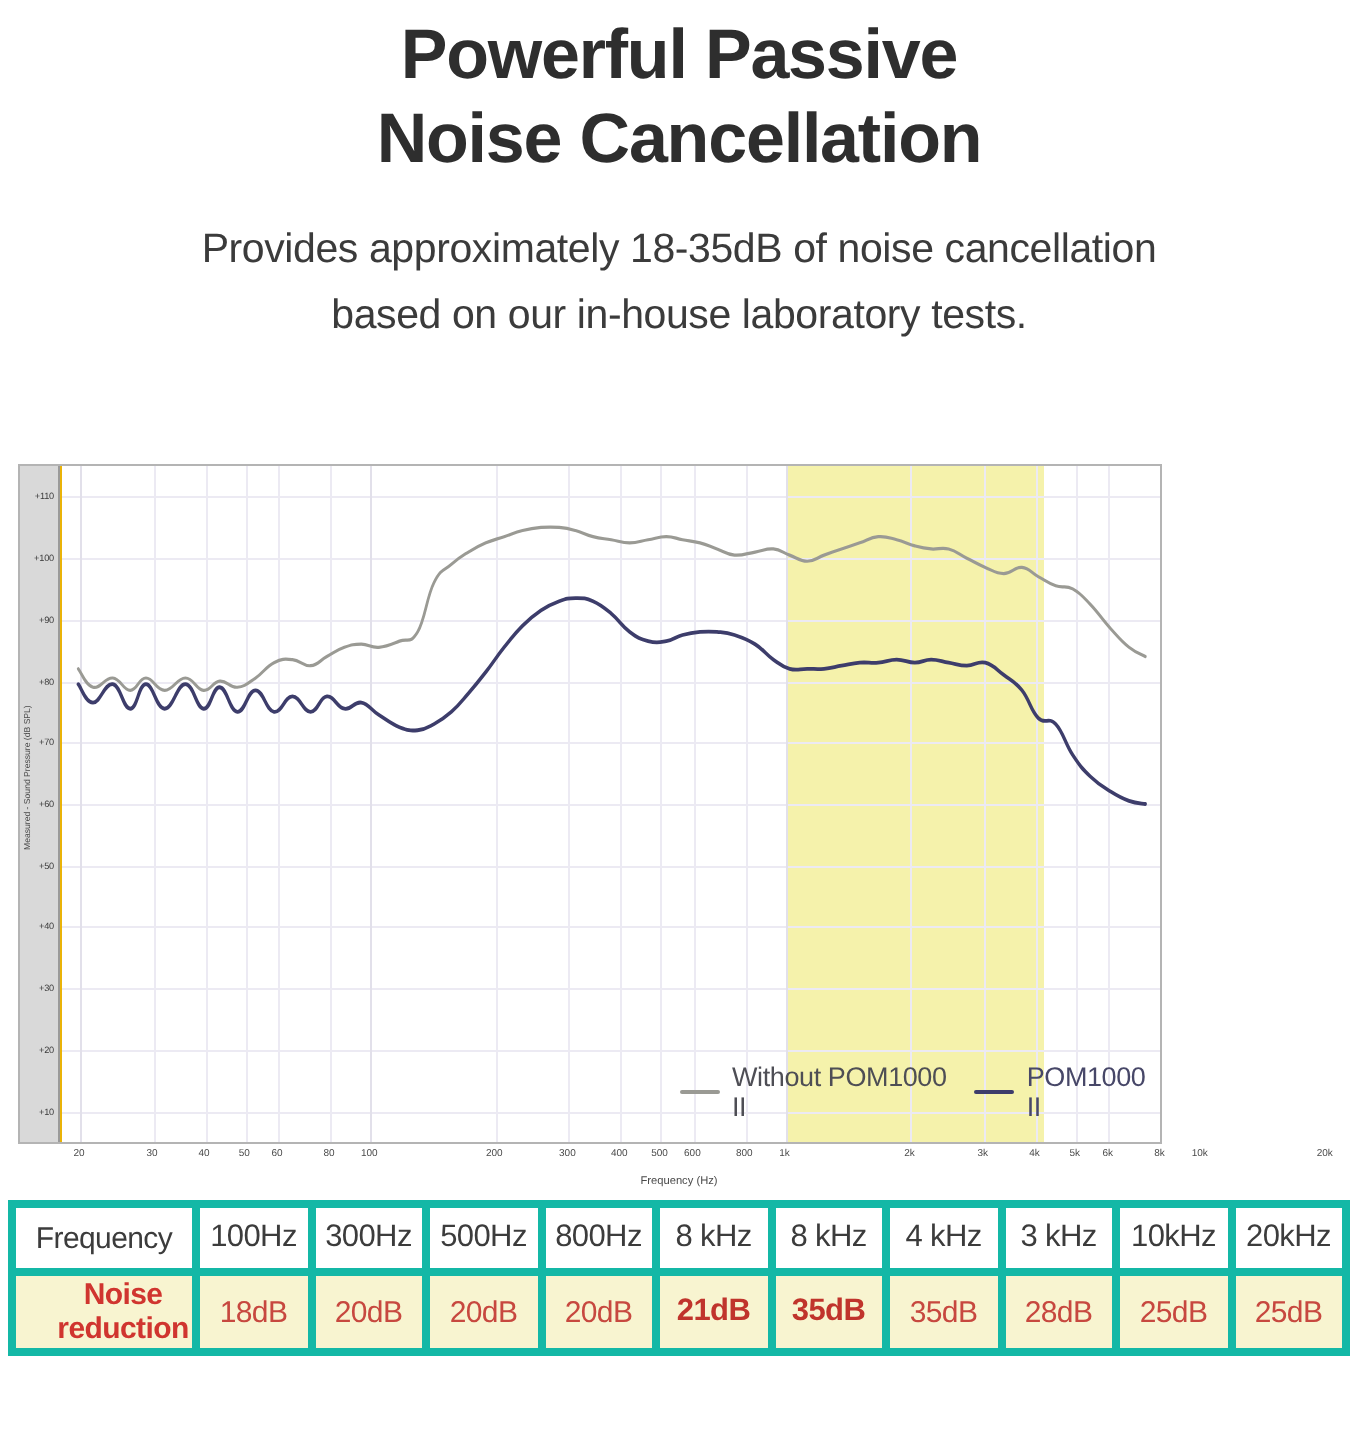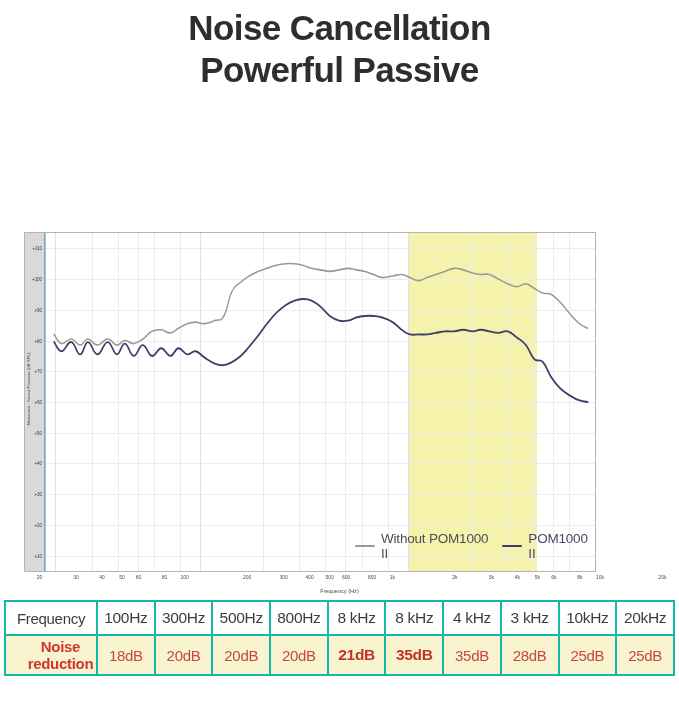--- a/index.html
+++ b/index.html
@@ -49,22 +49,21 @@
     height: 370px;
     background: #ffffff;
   }
   .chart-frame {
     position: absolute;
     left: 9px;
     top: 10px;
     width: 572px;
     height: 340px;
     border: 1px solid #b4b4b4;
-    background: #7dd3fc;
-    margin-left: 15px;
+    background: #eab308;
   }
   
   .y-gutter {
     position: absolute;
     left: 0; top: 0;
     width: 20px; height: 100%;
     background: #d9d9d9;
     border-right: 1px solid #9a9a9a;
   }
   .y-gutter .ylab {
@@ -177,21 +176,21 @@
     left: 4px;
     top: 600px;
     width: 671px;
   }
   table.spec {
     width: 671px;
     border-collapse: collapse;
     table-layout: fixed;
   }
   table.spec td {
-    border: 2px solid #14b8a6;
+    border: 4px solid #14b8a6;
     text-align: center;
     height: 34px;
     font-size: 15.5px;
     color: #3c3c3c;
     letter-spacing: -0.3px;
     white-space: nowrap;
   }
   table.spec tr.head td { background: #ffffff; }
   table.spec tr.head td.lbl { font-size: 15px; }
   table.spec tr.data td {
@@ -219,24 +218,28 @@
     color: #6d6d6d;
     letter-spacing: -0.2px;
   }
 </style>
 </head>
 <body>
 
 <div id="page">
 
   <div class="headline">
+    <span class="hl-line">Powerful Passive</span>
     <span class="hl-line">Noise Cancellation</span>
-    <span class="hl-line">Powerful Passive</span>
   </div>
 
+  <div class="subhead">
+    <span class="sh-line">Provides approximately 18-35dB of noise cancellation</span>
+    <span class="sh-line">based on our in-house laboratory tests.</span>
+  </div>
 
   <div class="chart-wrap">
     <div class="chart-frame">
 
       <div class="y-gutter" id="y-gutter">
         <div class="y-axis-title">Measured - Sound Pressure (dB SPL)</div>
       <div class="ylab" style="top: 15.3636px;">+110</div>
           <div class="ylab" style="top: 46.0909px;">+100</div>
           <div class="ylab" style="top: 76.8182px;">+90</div>
           <div class="ylab" style="top: 107.545px;">+80</div>

